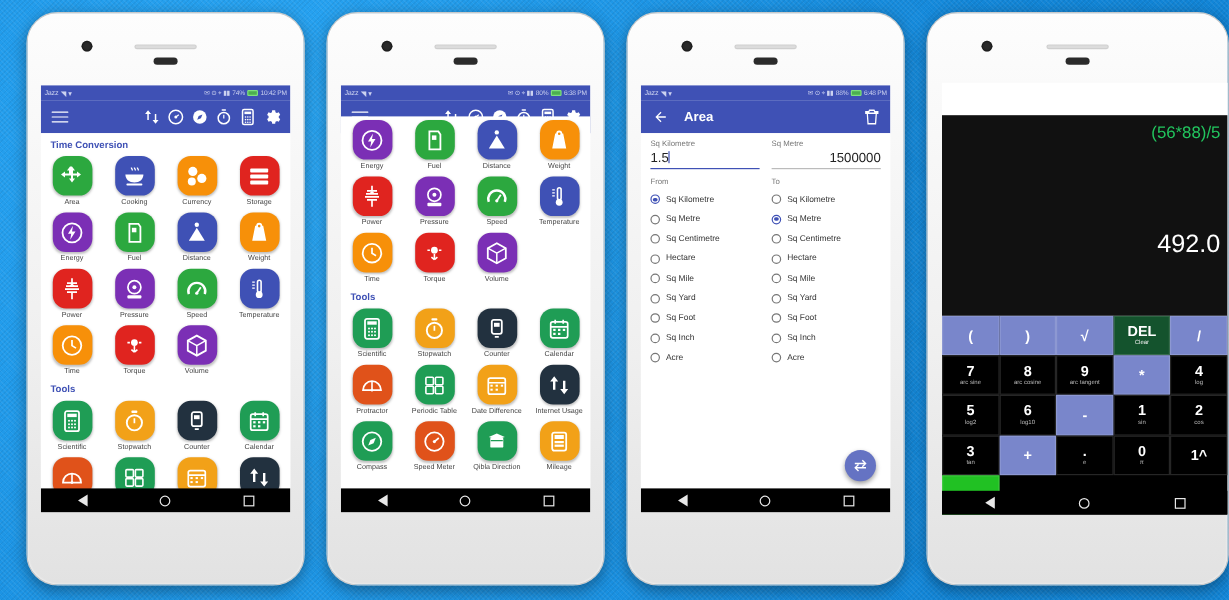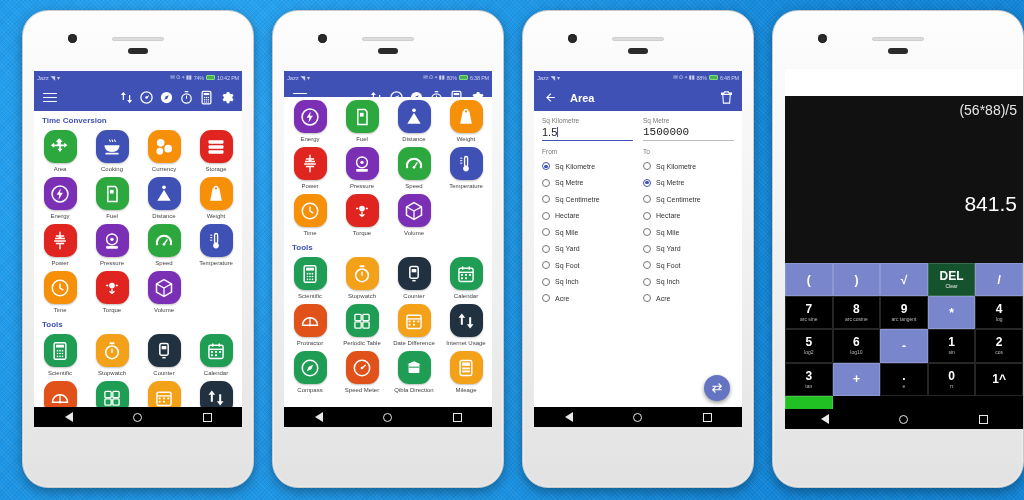--- a/index.html
+++ b/index.html
@@ -89,42 +89,42 @@
          max-width:54px; }
 
   
   .conv { position:absolute; top:40px; left:0; right:0; bottom:0; background:#fff;
           padding:6px 8px 0; }
   .conv-row { display:flex; gap:10px; }
   .field { flex:1; }
   .field .lbl { font-size:6.5px; color:#777; }
   .field .inp { font-size:11px; color:#222; border-bottom:1.2px solid #3f51b5;
                 padding:2px 0 2px; height:17px; }
-  .field.ro .inp { border-bottom:1.2px solid #bbb; text-align:left;font-family:Liberation Mono, monospace; }
+  .field.ro .inp { border-bottom:1.2px solid #bbb; text-align:right; }
   .caret { display:inline-block; width:1px; height:10px; background:#3f51b5;
            vertical-align:-1px; }
   .fromto { display:flex; gap:10px; margin-top:7px; }
   .col { flex:1; }
   .col .hdr { font-size:6.5px; color:#777; margin-bottom:3px; }
   .radio { display:flex; align-items:center; gap:5px; height:16.5px; }
   .rdot { width:8px; height:8px; border-radius:50%; border:1.3px solid #777;
           position:relative; flex:0 0 auto;}
   .radio.on .rdot { border-color:#3f51b5; }
   .radio.on .rdot:after { content:""; position:absolute; inset:1.4px; border-radius:50%;
           background:#3f51b5; }
   .rlab { font-size:7px; color:#333; }
   .fab { position:absolute; right:12px; bottom:26px; width:26px; height:26px;
          border-radius:50%; background:#6573c3; box-shadow:0 2px 4px rgba(0,0,0,.4);
          display:flex; align-items:center; justify-content:center; }
   .fab svg { width:14px; height:14px; fill:#fff; }
 
   
   .calc { position:absolute; top:27px; left:0; right:0; bottom:0; display:flex; flex-direction:column; }
   .calc-display { background:#111; color:#fff; flex:0 0 167px; position:relative; }
-  .calc-expr { position:absolute; top:6px; right:6px; font-size:14px; color:#e5e5e5;
+  .calc-expr { position:absolute; top:6px; right:6px; font-size:14px; color:#22c55e;
                white-space:nowrap; }
   .calc-res { position:absolute; top:96px; right:6px; font-size:21px; color:#fff;
               white-space:nowrap; }
   .keys { flex:1; display:grid; grid-template-columns:repeat(4,1fr);
           grid-template-rows:repeat(5,1fr); background:#000; }
   .key { display:flex; flex-direction:column; align-items:center; justify-content:center;
          border:.5px solid rgba(255,255,255,.15); color:#fff; }
   .key .main { font-size:12px; font-weight:bold; line-height:1; }
   .key .sub { font-size:5px; color:#b9b9b9; margin-top:2px; line-height:1; }
   .k-blue { background:#7986cb; }
@@ -961,21 +961,21 @@
   <div class="phone p4">
     <div class="cam"></div>
     <div class="speaker"></div>
     <div class="notch"></div>
     <div class="screen">
 
 
       <div class="calc">
         <div class="calc-display">
           <div class="calc-expr">(56*88)/5</div>
-          <div class="calc-res">841.5</div>
+          <div class="calc-res">492.0</div>
         </div>
         <div class="keys" id="calc-keys" style="grid-template-columns: repeat(5, 1fr); grid-template-rows: repeat(5, 1fr);">
             <div class="key k-blue">
               <div class="main">(</div>
             </div>
             <div class="key k-blue">
               <div class="main">)</div>
             </div>
             <div class="key k-blue">
               <div class="main">√</div>

